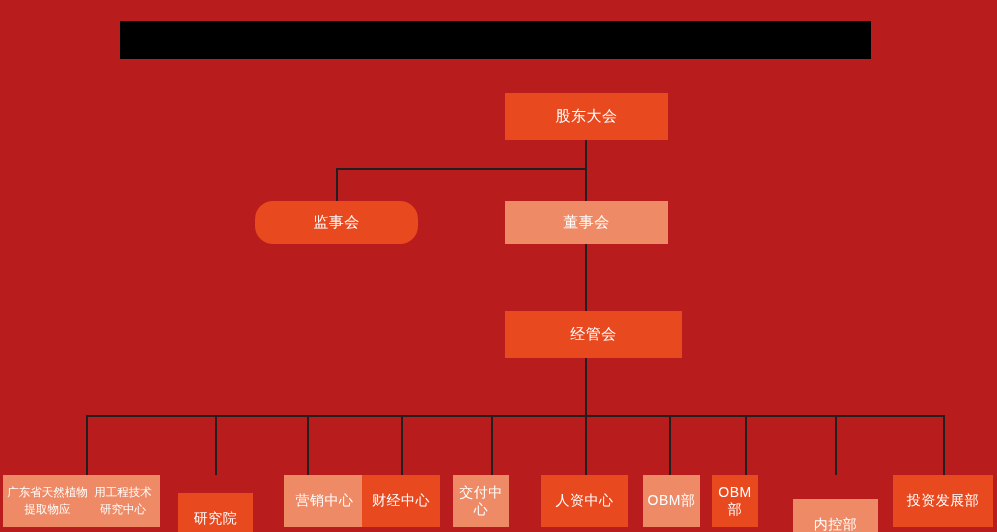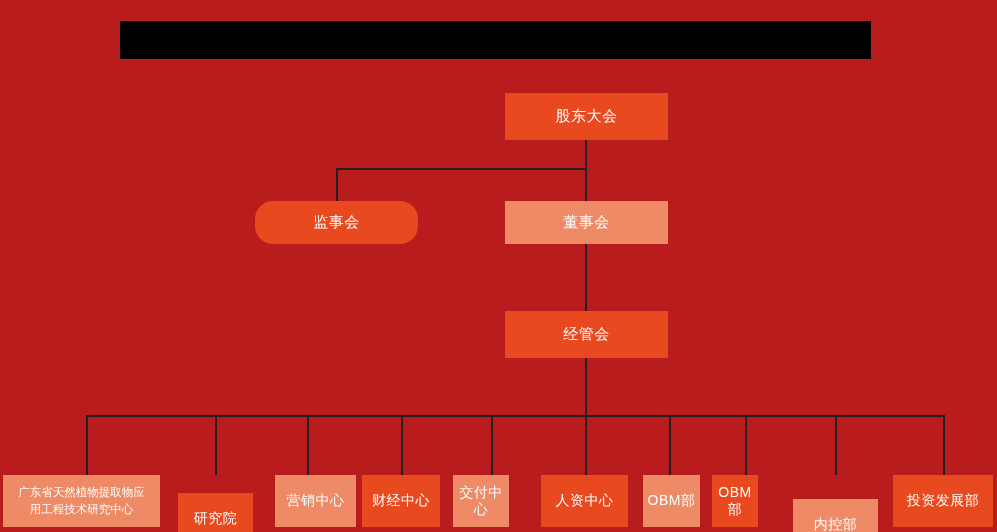--- a/index.html
+++ b/index.html
@@ -87,34 +87,34 @@
   </div>
 
   <div class="node dark node-l2" style="left:255px; top:201px; width:163px; height:43px;border-radius:18px;">
     <span>监事会</span>
   </div>
 
   <div class="node light node-l2" style="left:505px; top:201px; width:163px; height:43px;">
     <span>董事会</span>
   </div>
 
-  <div class="node dark node-l3" style="left:505px; top:311px; width:163px; height:47px;">
+  <div class="node dark node-l3" style="left:505px; top:311px; width:177px; height:47px;">
     <span>经管会</span>
   </div>
 
-  <div class="node light node-l4 tiny" style="left:3px; top:475px; width:157px; height:52px; flex-direction:column;">
+  <div class="node light node-l4 tiny" style="left:3px; top:475px; width:157px; height:52px; flex-direction:row;">
     <span>广东省天然植物提取物应</span>
     <span>用工程技术研究中心</span>
   </div>
 
   <div class="node dark node-l4" style="left:178px; top:493px; width:75px; height:52px;">
     <span>研究院</span>
   </div>
 
-  <div class="node light node-l4" style="left:275px; top:475px; width:81px; height:52px;">
+  <div class="node light node-l4" style="left:284px; top:475px; width:81px; height:52px;">
     <span>营销中心</span>
   </div>
 
   <div class="node dark node-l4" style="left:362px; top:475px; width:78px; height:52px;">
     <span>财经中心</span>
   </div>
 
   <div class="node light node-l4" style="left:453px; top:475px; width:56px; height:52px;">
     <span>交付中心</span>
   </div>

